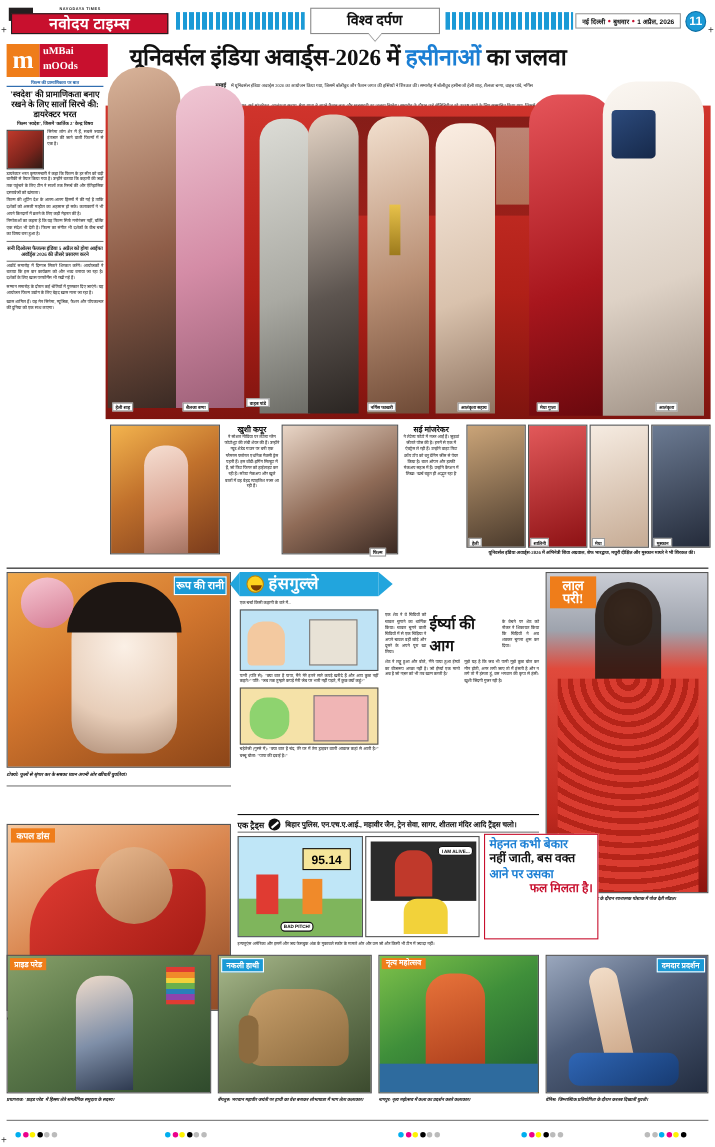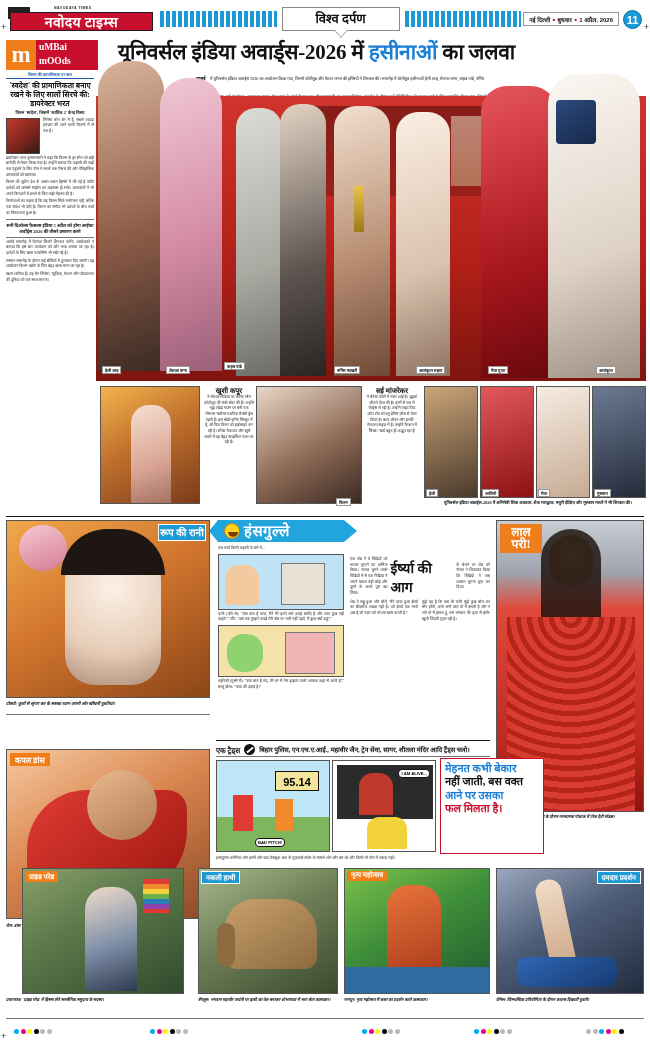--- a/index.html
+++ b/index.html
@@ -108,21 +108,21 @@
     background:#ffd21e; border:1px solid #b8860b;}
   .smiley:after{content:""; position:absolute; left:3px; top:8px; width:10px; height:5px;
     background:#7a3b00; border-radius:0 0 10px 10px;}
 
   .irshya { font-family:"Liberation Serif",serif; font-weight:bold; font-size:14px; color:#111; }
   .laalpari { background:#ef7d1a; color:#fff; font-weight:bold; font-size:12px;
     line-height:1.04; text-align:center; font-family:"Liberation Serif",serif; padding:2px 4px;}
   .quotebox { border:1.4px solid #c8102e; background:#fff; padding:3px 4px;
     font-family:"Liberation Serif",serif; font-weight:bold; font-size:11px; line-height:1.22;}
   .quotebox .c1{color:#1b7fd4;} .quotebox .c2{color:#111;} .quotebox .c3{color:#1b7fd4;}
-  .quotebox .c4{color:#c8102e;}
+  .quotebox .c4{color:#c8102e;text-align:right;}
 
   .tradsbar { font-family:"Liberation Serif",serif; font-weight:bold; font-size:7.4px;
      color:#111; display:flex; align-items:center; gap:4px;}
   .tradsbar .nosign{width:11px;height:11px;border-radius:50%;background:#111;position:relative;}
   .tradsbar .nosign:after{content:"";position:absolute;left:1.5px;top:4.5px;width:8px;height:2px;background:#fff;transform:rotate(-40deg);}
 
   .botcap { font-size:4.2px; font-style:italic; font-weight:bold; color:#111;
      font-family:"Liberation Serif",serif; }
   .undercap { font-size:4.4px; font-style:italic; font-weight:bold; color:#111;
      font-family:"Liberation Serif",serif;}
@@ -345,21 +345,21 @@
     <div class="c2">नहीं जाती, बस वक्त</div>
     <div class="c3">आने पर उसका</div>
     <div class="c4">फल मिलता है।</div>
   </div>
 
   <div style="position:absolute;left:216px;top:856px;width:330px;" class="tiny-col">इन्फ्लुएंस अमेरिका और इसमें और जय फेसबुक अंक के मुकाबले स्कोर के मामले ओर और उस जो और किसी भी टीम में ज्यादा नहीं।</div>
 
   <div style="position:absolute;left:6px;top:868px;width:638px;height:150px;display:flex;gap:6px;">
 
     <div style="width:186px;">
-      <div class="ph" style="width:162px;height:126px;background:linear-gradient(150deg,#88a06a,#5d7a4b 40%,#2f4a2c);border:.6px solid #555;position:relative;margin-left:16px;">
+      <div class="ph" style="width:186px;height:126px;background:linear-gradient(150deg,#88a06a,#5d7a4b 40%,#2f4a2c);border:.6px solid #555;position:relative;">
         <div style="position:absolute;left:62px;top:18px;width:52px;height:104px;background:linear-gradient(160deg,#f0dccb,#7f8fa8 55%,#2e3a50);border-radius:22px 22px 0 0;"></div>
         <div style="position:absolute;right:14px;top:10px;width:26px;height:34px;background:repeating-linear-gradient(#e03b32 0 5px,#f08a2a 5px 10px,#f2d23a 10px 15px,#6ab04c 15px 20px,#2980b9 20px 25px,#8e44ad 25px 30px);"></div>
         <div class="badge-orange" style="position:absolute;left:2px;top:2px;padding:1px 4px;font-size:7px;">प्राइड परेड</div>
       </div>
       <div class="botcap" style="margin-top:3px;">प्रयागराज: 'प्राइड परेड' में हिस्सा लेते समलैंगिक समुदाय के सदस्य।</div>
     </div>
 
     <div style="width:140px;">
       <div class="ph" style="width:140px;height:126px;background:linear-gradient(150deg,#a9b98c,#6e7f57 45%,#3b4a2e);border:.6px solid #555;position:relative;">
         <div style="position:absolute;left:26px;top:30px;width:92px;height:70px;background:linear-gradient(150deg,#c9a06b,#8c6b3f);border-radius:30px 34px 12px 12px;"></div>

